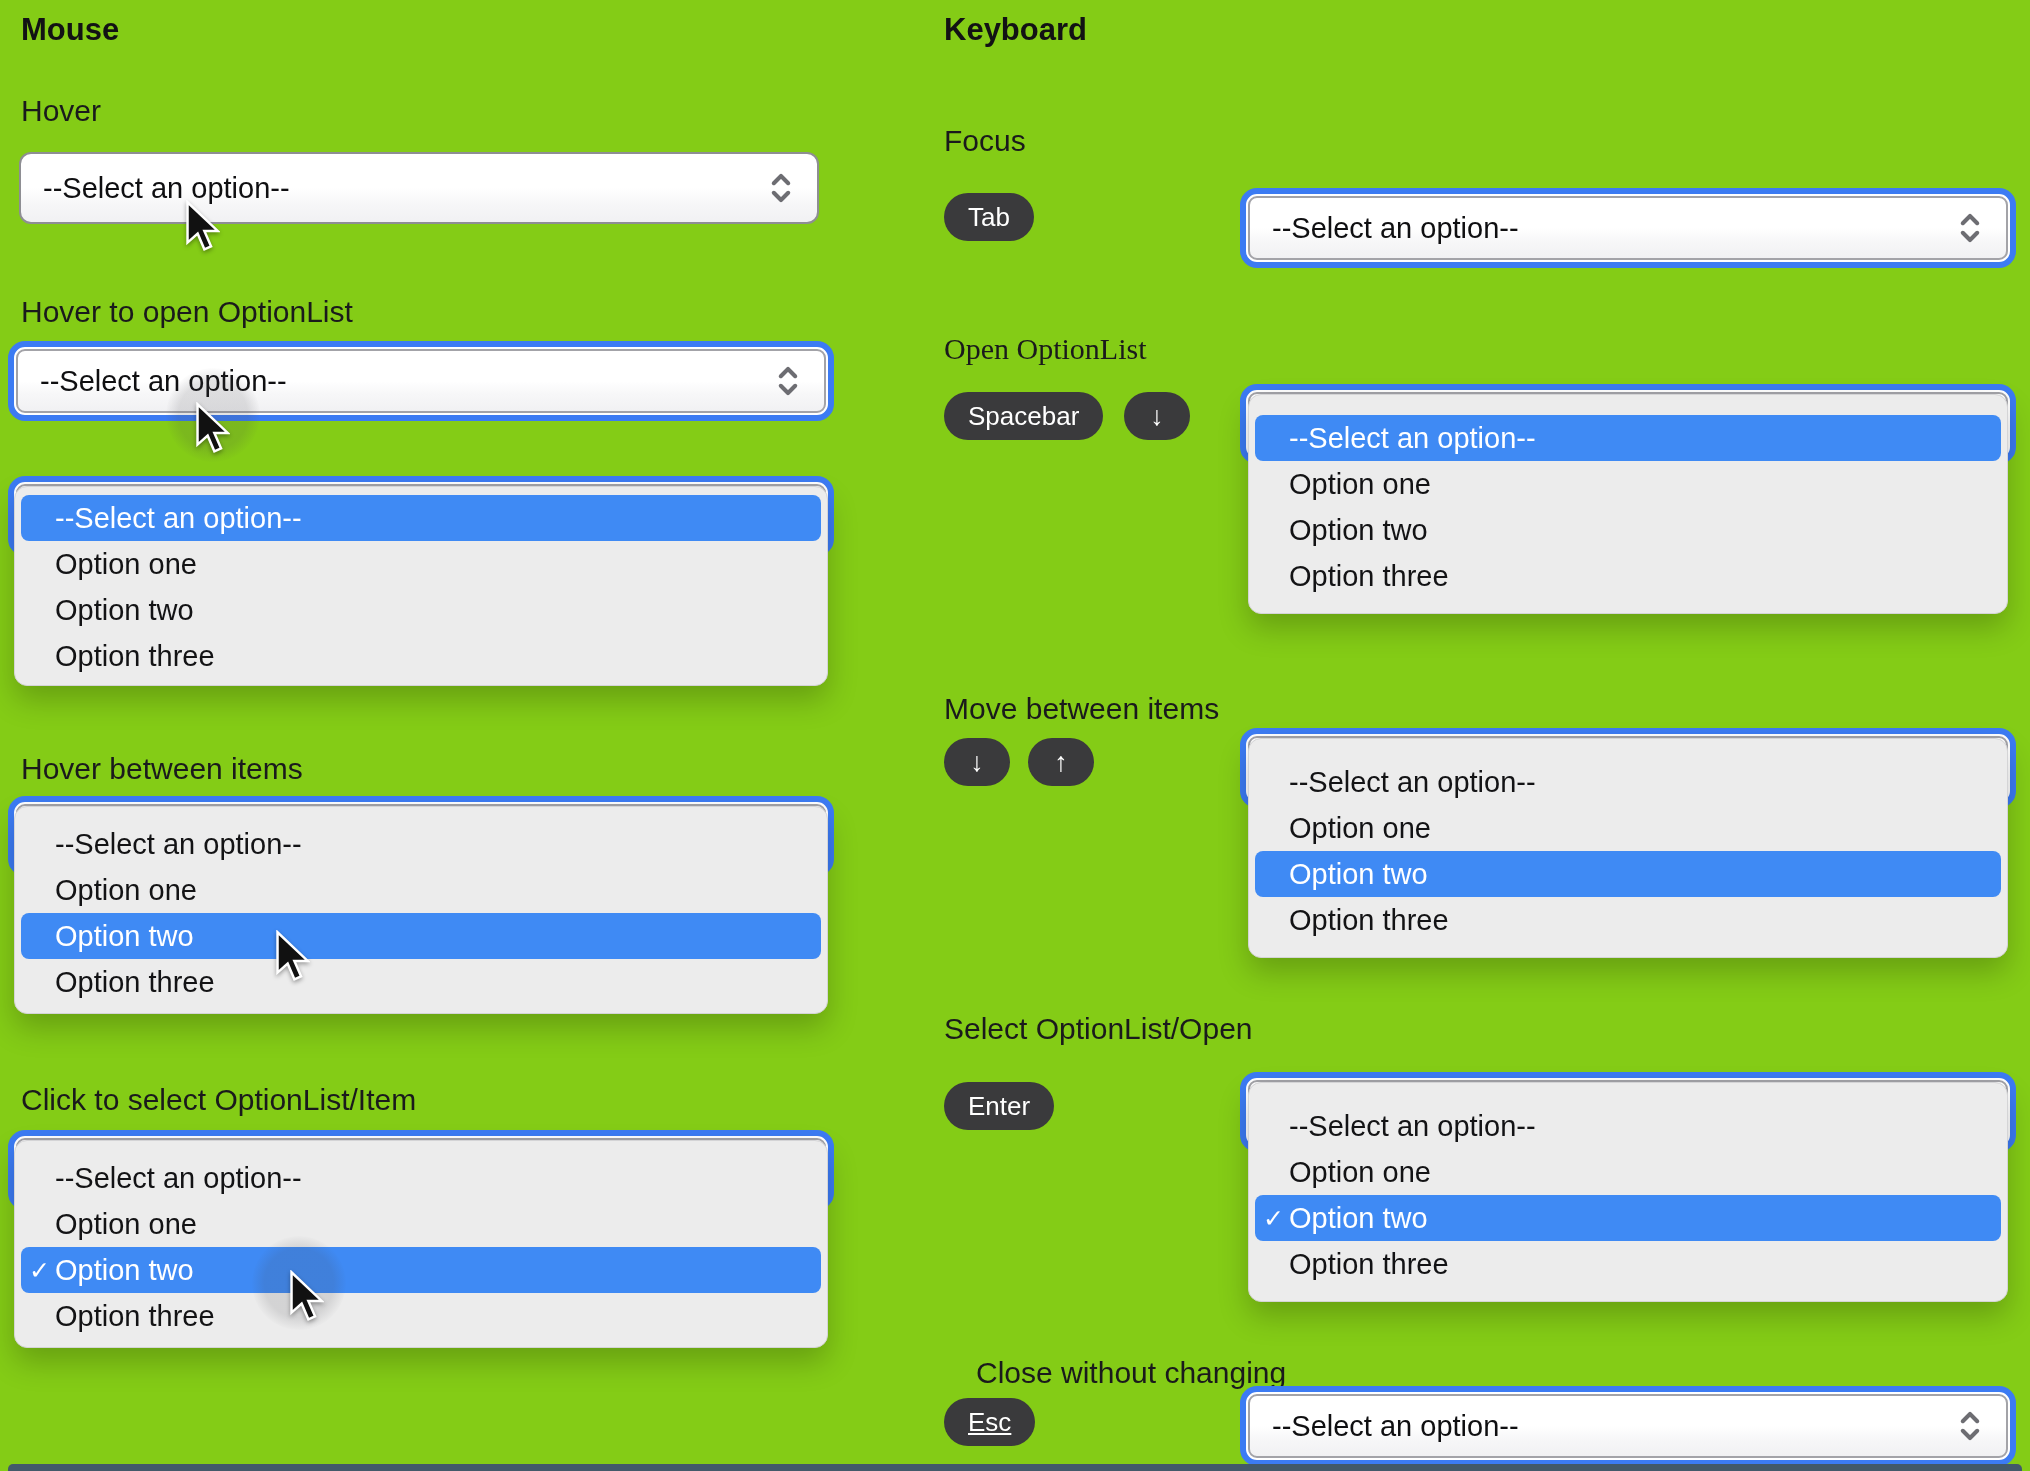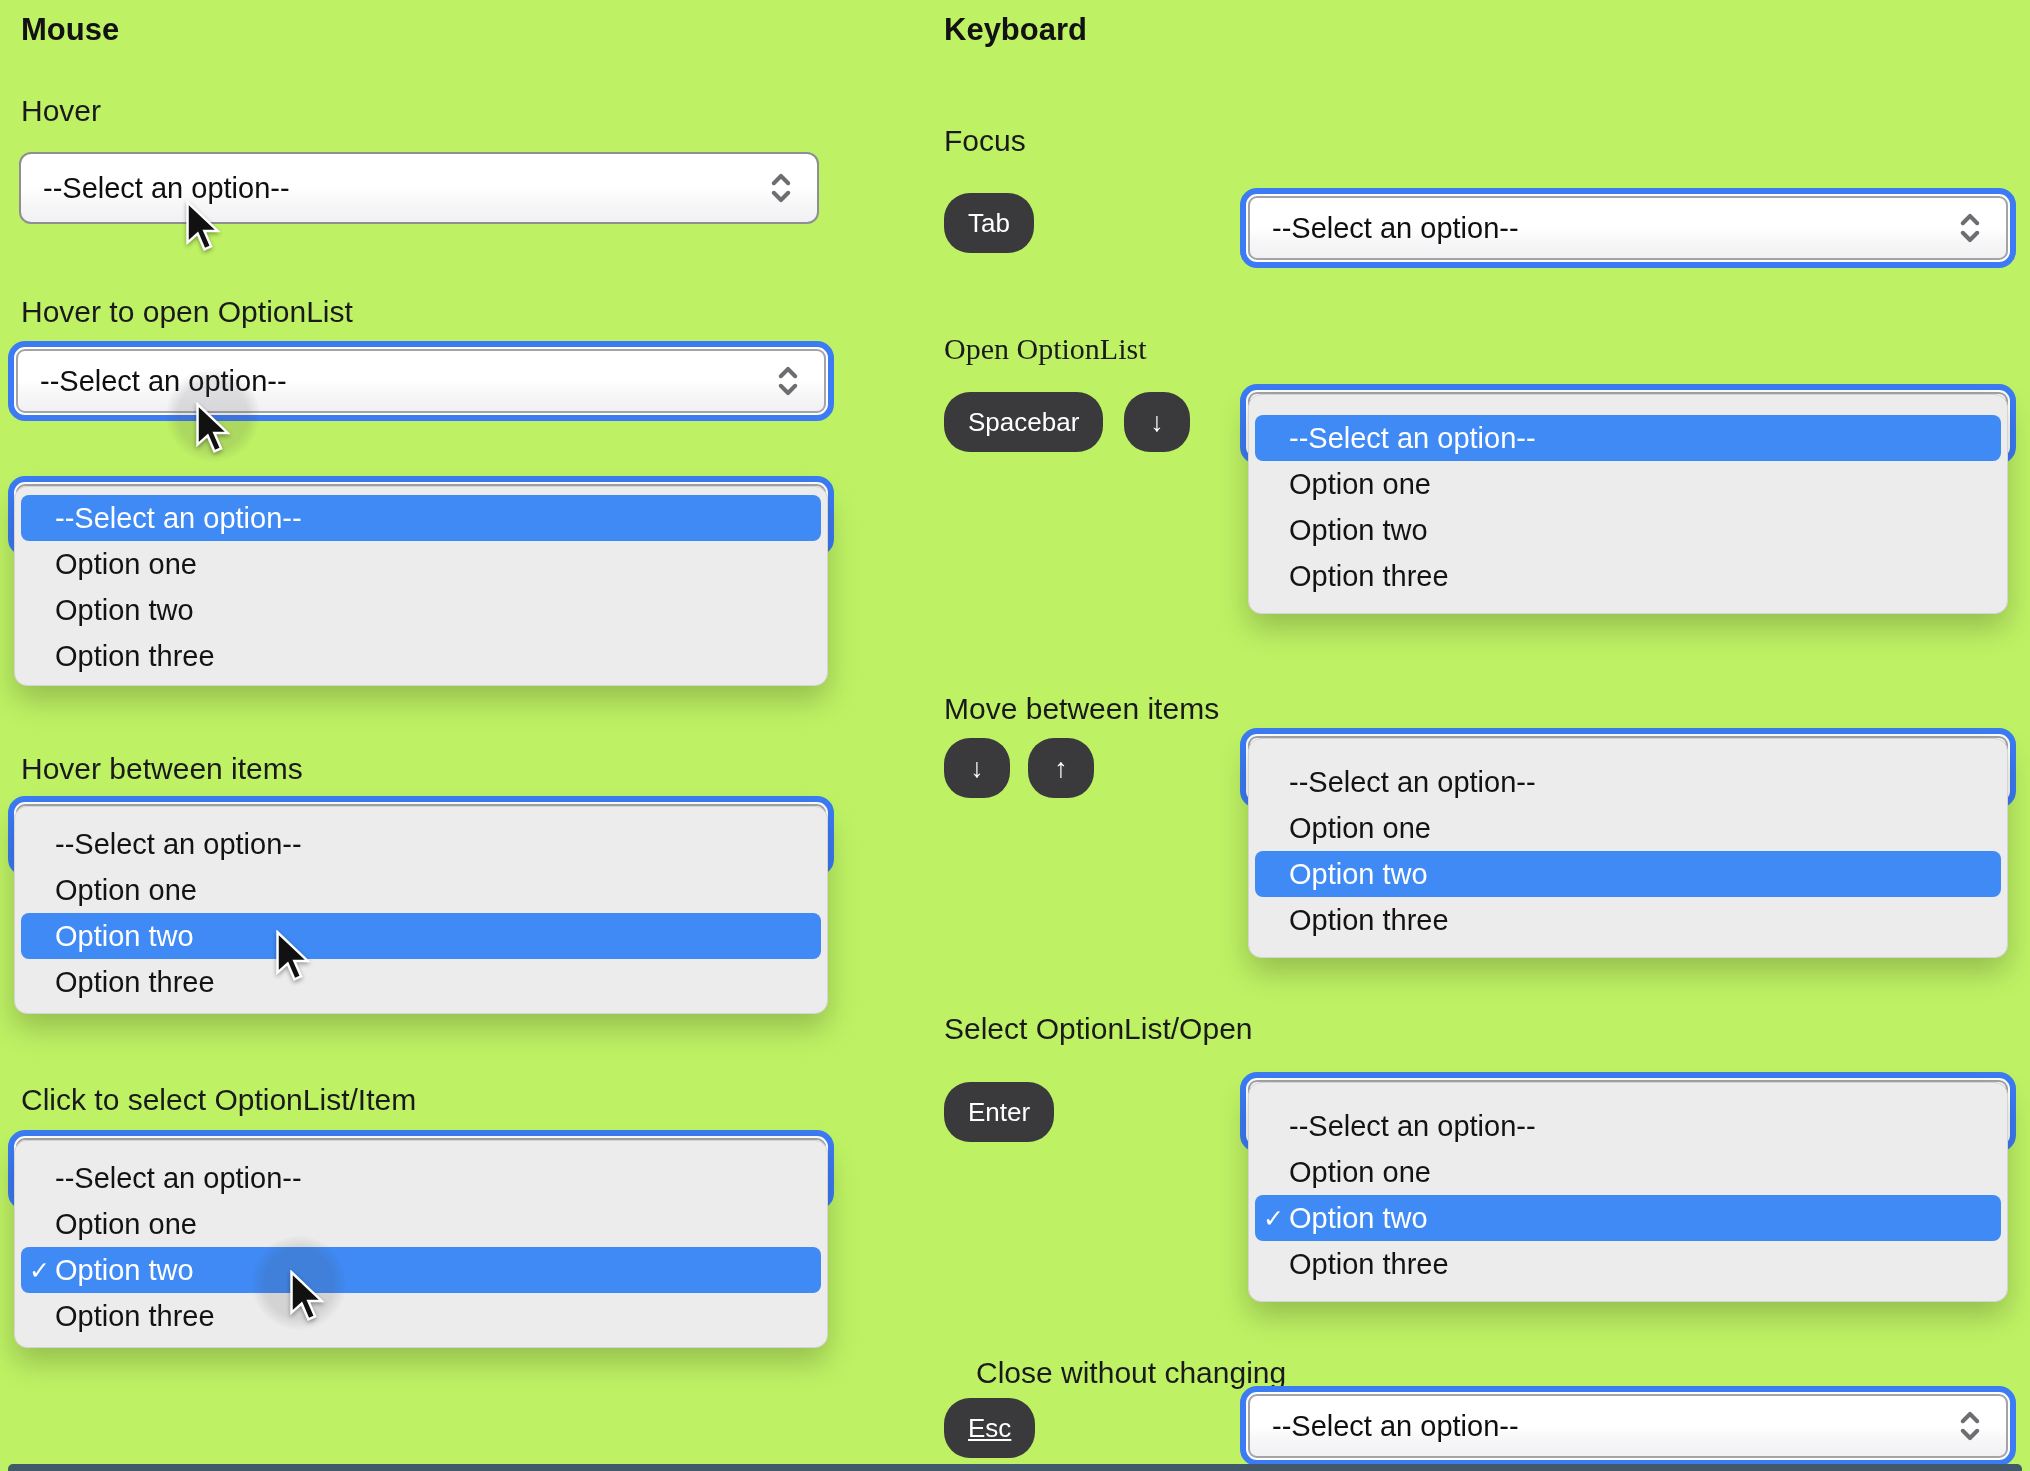--- a/index.html
+++ b/index.html
@@ -1,16 +1,16 @@
 <!DOCTYPE html>
 <html><head>
 <meta charset="utf-8">
 <style>
   html,body{margin:0;padding:0;background:#fff;}
-  .canvas{position:relative;width:2030px;height:1471px;background:#bef264;overflow:hidden;
+  .canvas{position:relative;width:2030px;height:1471px;background:#84cc16;overflow:hidden;
           font-family:"Liberation Sans",sans-serif;color:#141416;}
   .h1{position:absolute;font-size:31px;font-weight:600;color:#121214;}
   .lbl{position:absolute;font-size:30px;font-weight:400;color:#1a1a1c;}
 
   
   .sel{box-sizing:border-box;height:72px;border:2px solid #8e8e93;border-radius:12px;
        background:linear-gradient(#ffffff 0 50%,#f7f7f8 72%,#f1f1f3);
        display:flex;align-items:center;padding:0 24px 0 22px;font-size:29px;color:#0f0f11;}
   .sel .txt{flex:1;white-space:nowrap;}
   .abs{position:absolute;}
@@ -25,21 +25,21 @@
          border-radius:13px;box-shadow:0 14px 30px rgba(0,0,0,.22);padding:6px;}
   .row{box-sizing:border-box;height:46px;border-radius:8px;display:flex;align-items:center;
        padding:0 12px 0 34px;font-size:29px;color:#131315;position:relative;}
   .row.hl{background:#3f8af4;color:#ffffff;}
   .row .check{position:absolute;left:8px;top:50%;transform:translateY(-50%);font-size:25px;color:#fff;}
 
   
   .chev{flex:0 0 auto;margin-left:12px;}
 
   
-  .pill{position:absolute;box-sizing:border-box;height:60px;background:#3a3a3c;color:#fff;
+  .pill{position:absolute;box-sizing:border-box;height:48px;background:#3a3a3c;color:#fff;
         border-radius:26px;display:flex;align-items:center;justify-content:center;
         font-size:26px;font-weight:500;padding:0 24px;}
   .pill.round{width:66px;padding:0;font-size:27px;}
 
   
   .cursor{position:absolute;filter:drop-shadow(0 2px 2px rgba(0,0,0,.35));}
   .halo{position:absolute;width:94px;height:94px;border-radius:50%;
         background:radial-gradient(circle,rgba(70,70,75,.15) 0 52%,rgba(70,70,75,0) 72%);}
 
   .bottombar{position:absolute;border-radius:5px 5px 0 0;background:#42596a;}

